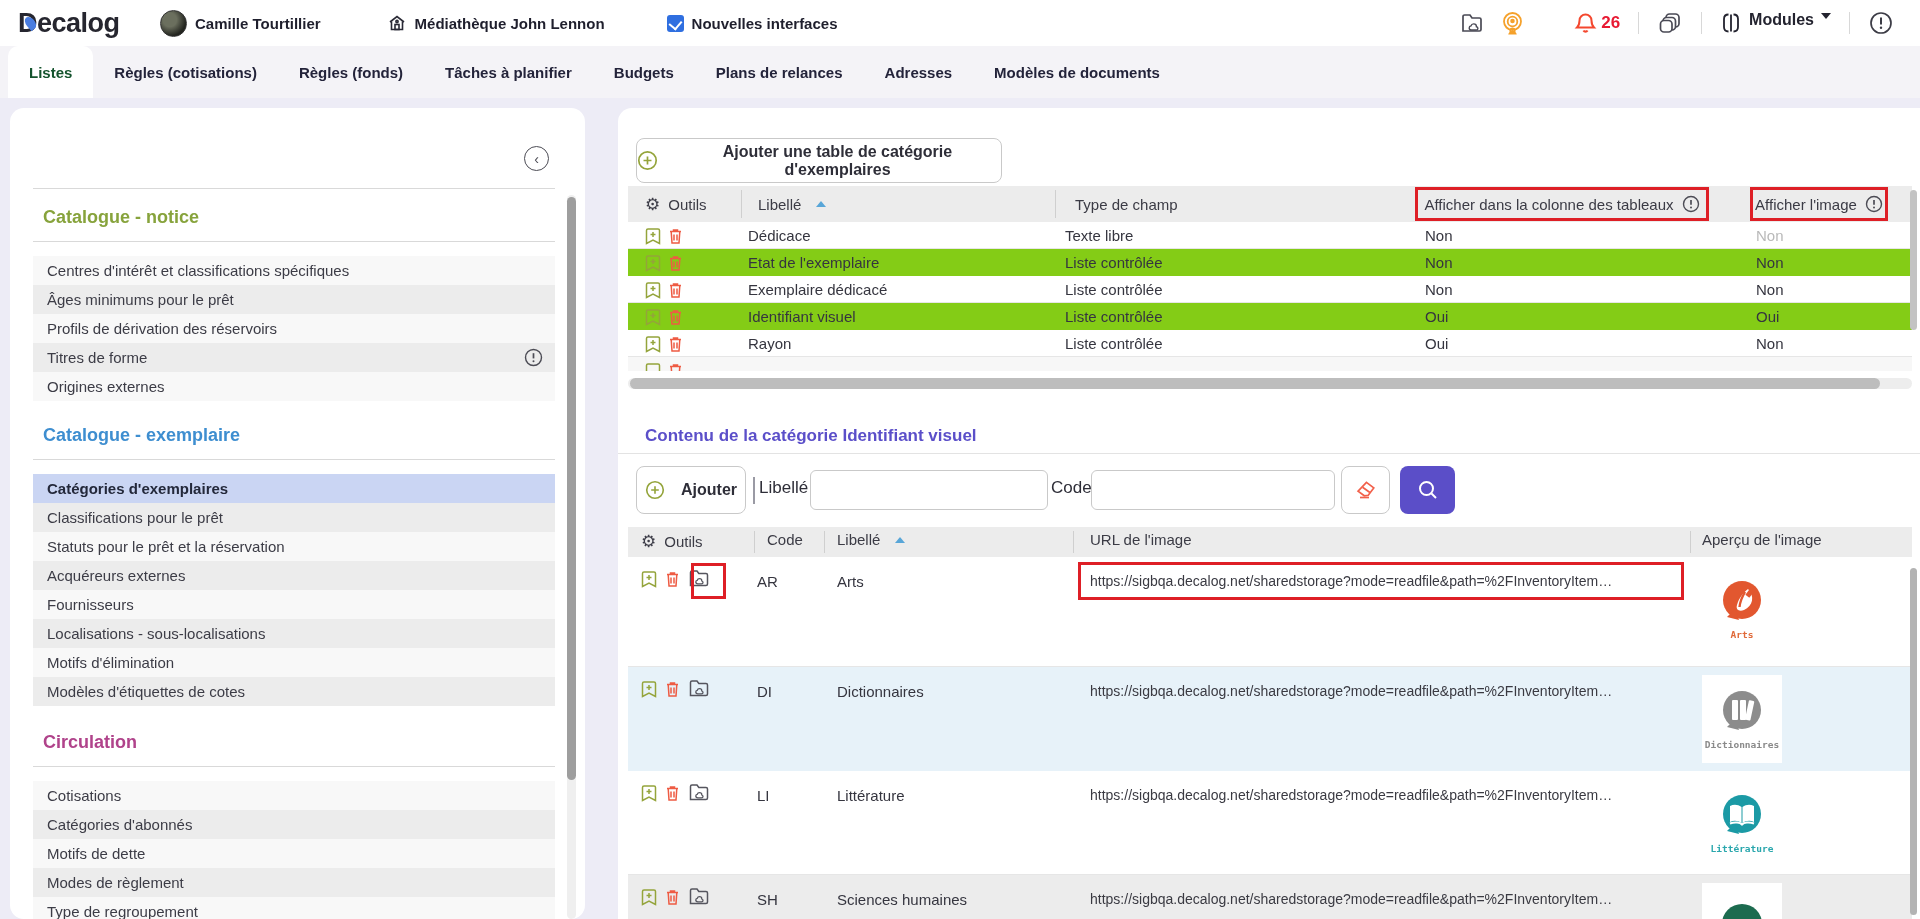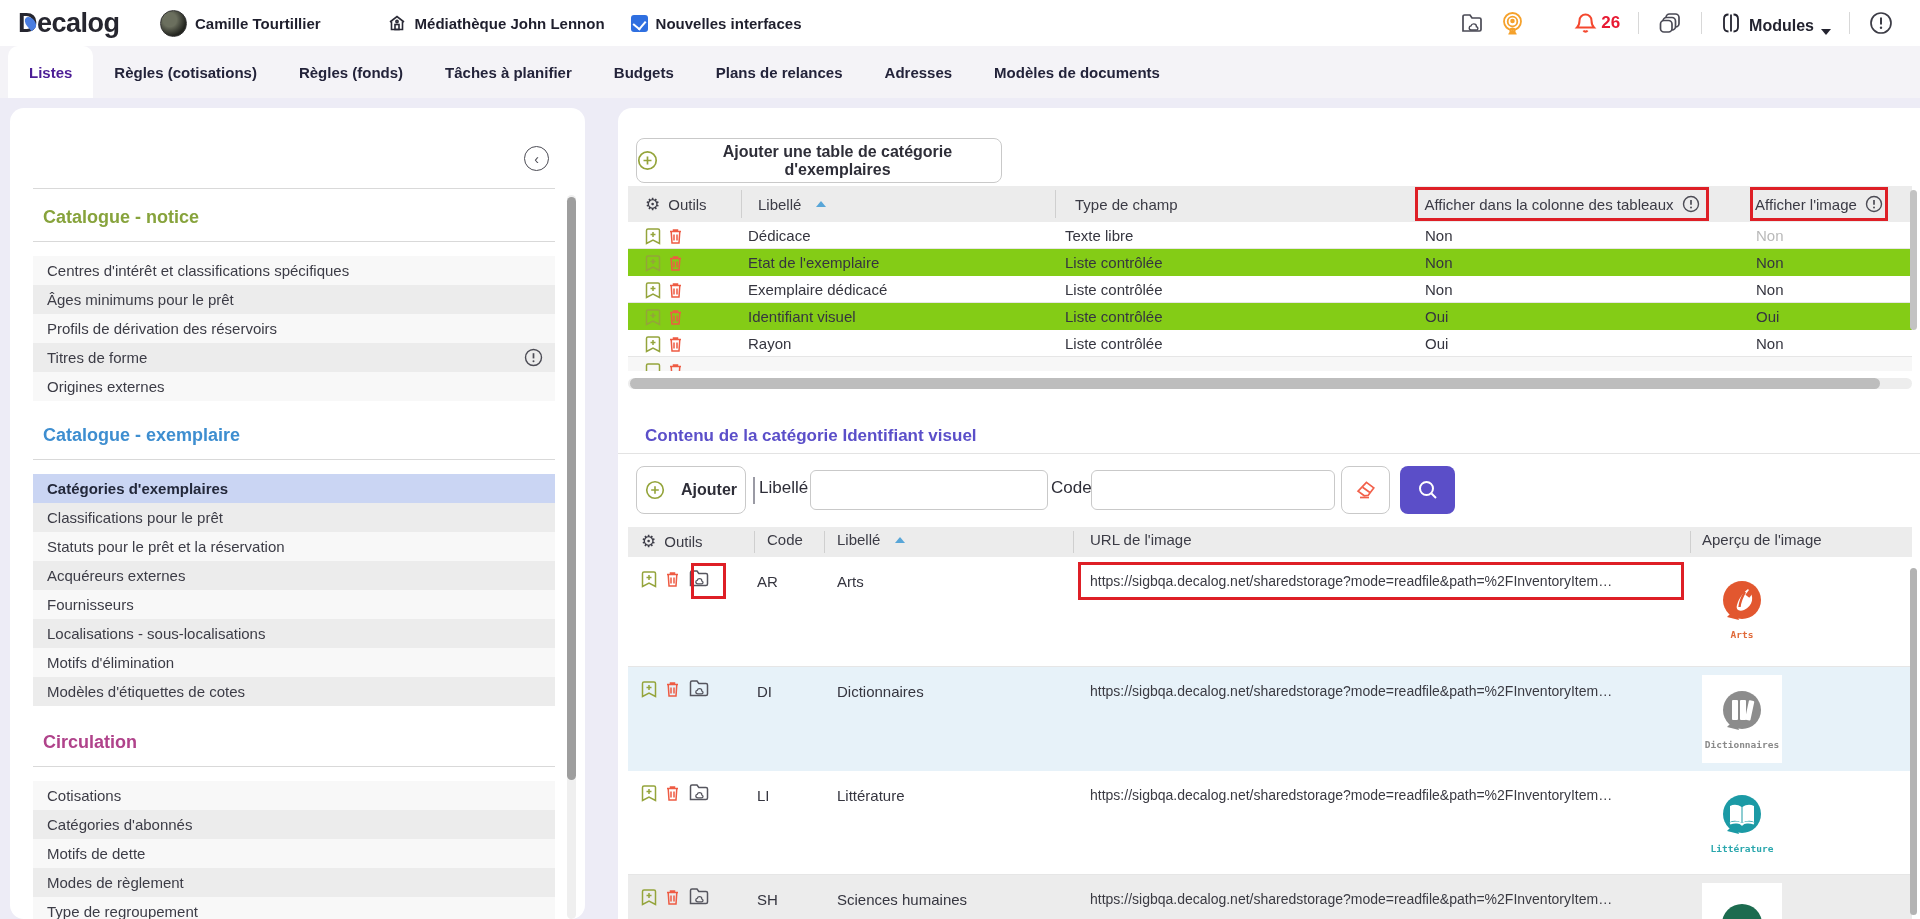--- a/index.html
+++ b/index.html
@@ -7,34 +7,34 @@
   body{font-family:"Liberation Sans",sans-serif;background:#edecf6;color:#2c2c38;position:relative;font-size:15px}
 
   
   .topbar{position:absolute;top:0;left:0;width:1920px;height:46px;background:#fff;display:flex;align-items:center;z-index:5}
   .logo{position:relative;margin-left:18px;font-size:27px;font-weight:bold;color:#26262f;letter-spacing:-.5px;width:100px}
   .logo .flame{position:absolute;left:8px;top:8px;width:9px;height:14px;background:#4a7de0;border-radius:50% 50% 50% 0;transform:rotate(-40deg)}
   .hgroup{display:flex;align-items:center;gap:8px;font-weight:bold;color:#1f1f2d;font-size:15px}
   .avatar{width:27px;height:27px;border-radius:50%;background:radial-gradient(circle at 35% 35%,#6b6f5e 0 30%,#23251f 70%);border:1px solid #333}
   .u-camille{margin-left:42px}
   .u-lib{margin-left:66px}
-  .u-chk{margin-left:26px}
+  .u-chk{margin-left:62px}
   .checkbox{width:17px;height:17px;background:#2f6fe0;border-radius:3px;position:relative}
   .checkbox::after{content:"";position:absolute;left:4px;top:3px;width:7px;height:9px;border:solid #fff;border-width:0 2px 2px 0;transform:rotate(40deg)}
   .top-right{position:absolute;right:0;top:0;height:46px;display:flex;align-items:center}
   .tico{display:flex;align-items:center;justify-content:center}
   .vdiv{width:1px;height:22px;background:#d8d8d8;margin:0 18px}
   .bellcount{color:#e81a33;font-weight:bold;font-size:17px;margin-left:4px}
-  .modules{display:flex;align-items:flex-end;gap:7px;font-weight:bold;font-size:16px;color:#23232f}
+  .modules{display:flex;align-items:flex-start;gap:7px;font-weight:bold;font-size:16px;color:#23232f}
   .caret{width:0;height:0;border-left:5px solid transparent;border-right:5px solid transparent;border-top:6px solid #23232f;margin-top:2px}
 
   
   .tabbar{position:absolute;top:46px;left:0;width:1920px;height:52px;background:#f4f3f7;display:flex;align-items:stretch;padding-left:8px;z-index:4}
   .tab{display:flex;align-items:center;padding:0 21px;font-weight:bold;font-size:15px;color:#23233a;white-space:nowrap}
-  .tab.active{background:#fff;color:#4c1d95;border-radius:10px 10px 0 0}
+  .tab.active{background:#fff;color:#14532d;border-radius:10px 10px 0 0}
 
   
   .sidecard{position:absolute;left:10px;top:108px;width:575px;height:811px;background:#fff;border-radius:14px;overflow:hidden}
   .collapse-btn{position:absolute;top:38px;right:36px;width:25px;height:25px;border:1.5px solid #4c4c55;border-radius:50%;display:flex;align-items:center;justify-content:center;font-size:14px;color:#4c4c55;background:#fff}
   .side-hr{position:absolute;top:80px;left:23px;right:30px;height:1px;background:#d9d9d9}
   .side-body{position:absolute;top:81px;left:23px;right:30px;bottom:0}
   .sec-title{font-size:18px;font-weight:bold;margin-top:18px;padding-left:10px}
   .sec-hr{height:1px;background:#d9d9d9;margin-top:13px;margin-bottom:14px}
   .s-item{height:29px;line-height:29px;padding-left:14px;color:#3c3c46;font-size:15px;position:relative}
   .shade-a{background:#f8f8f8}

